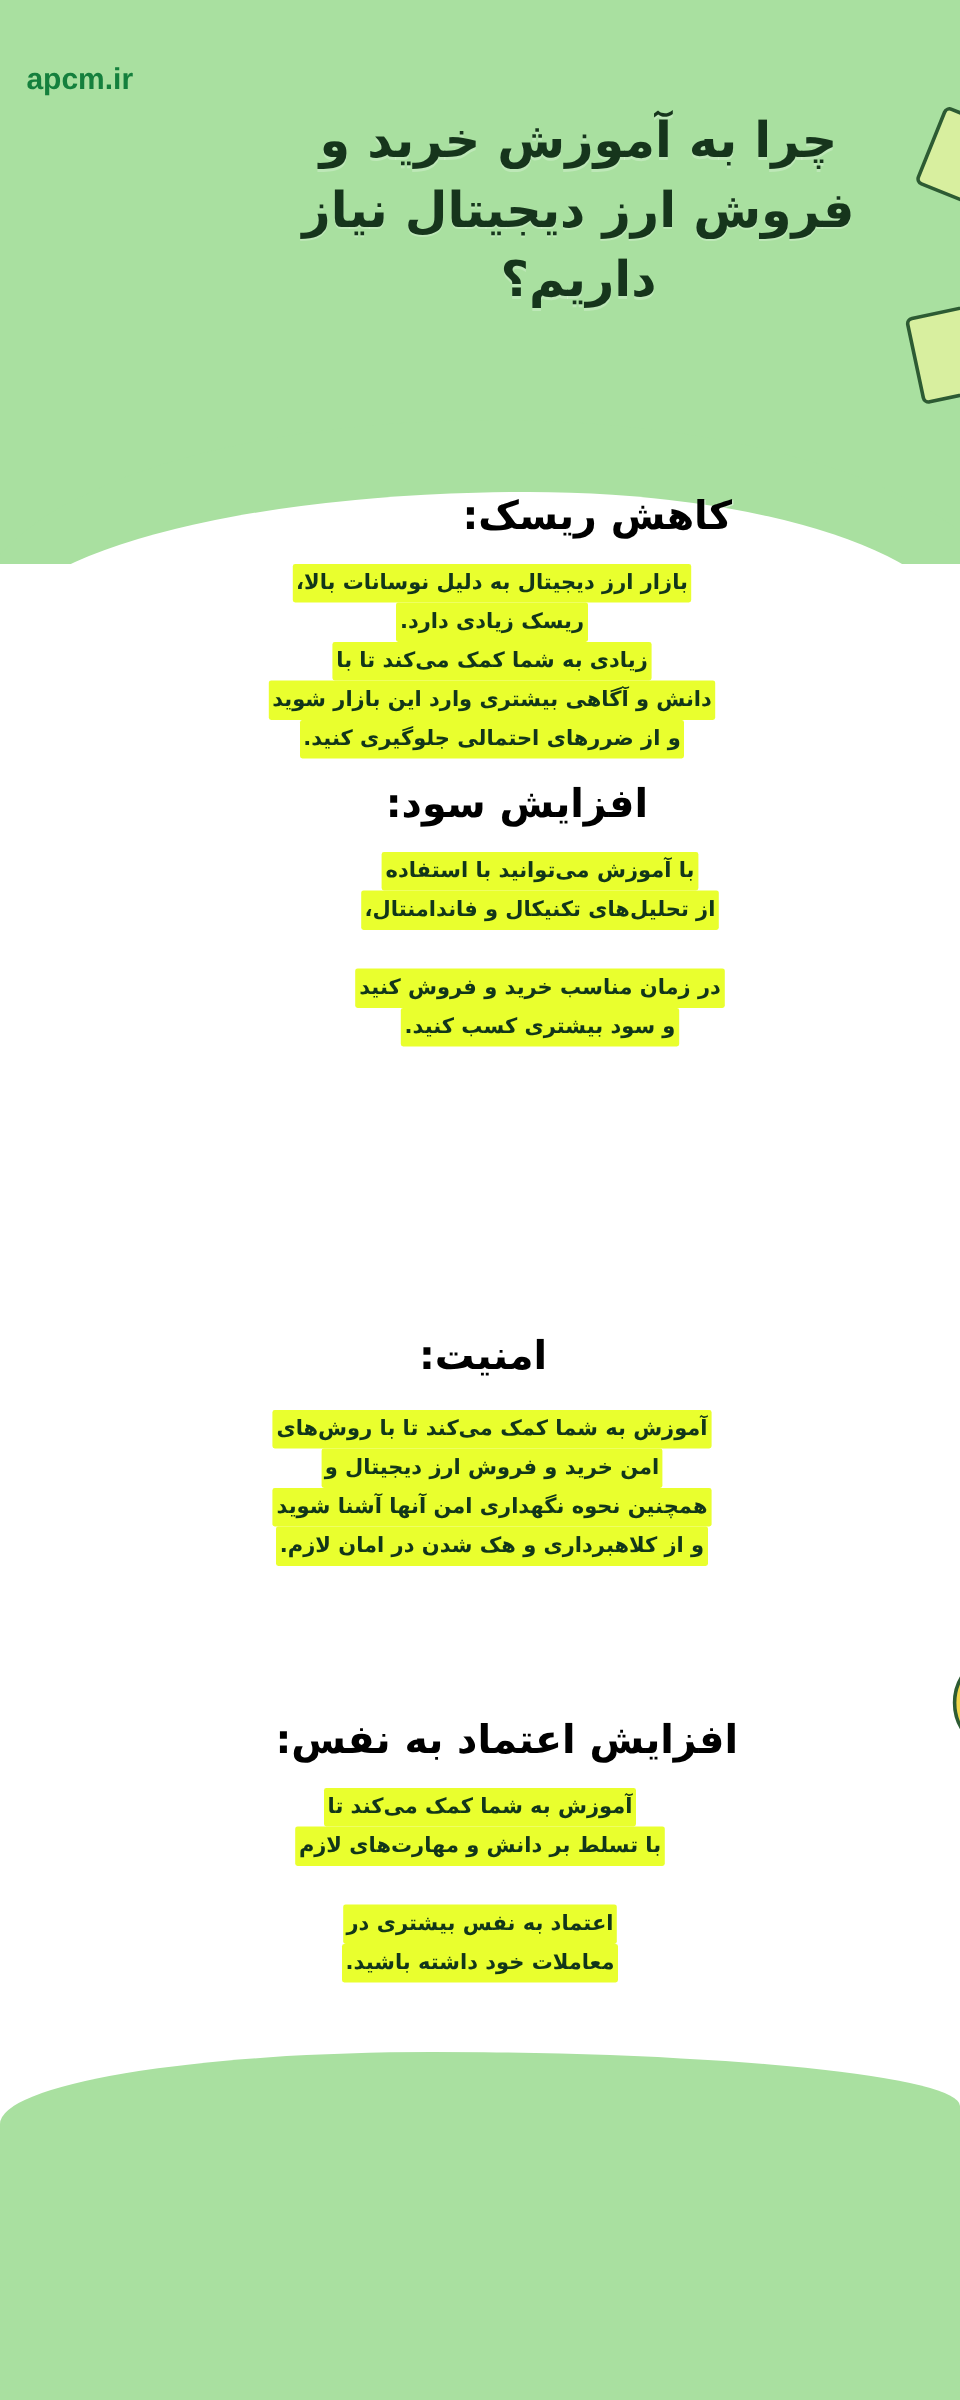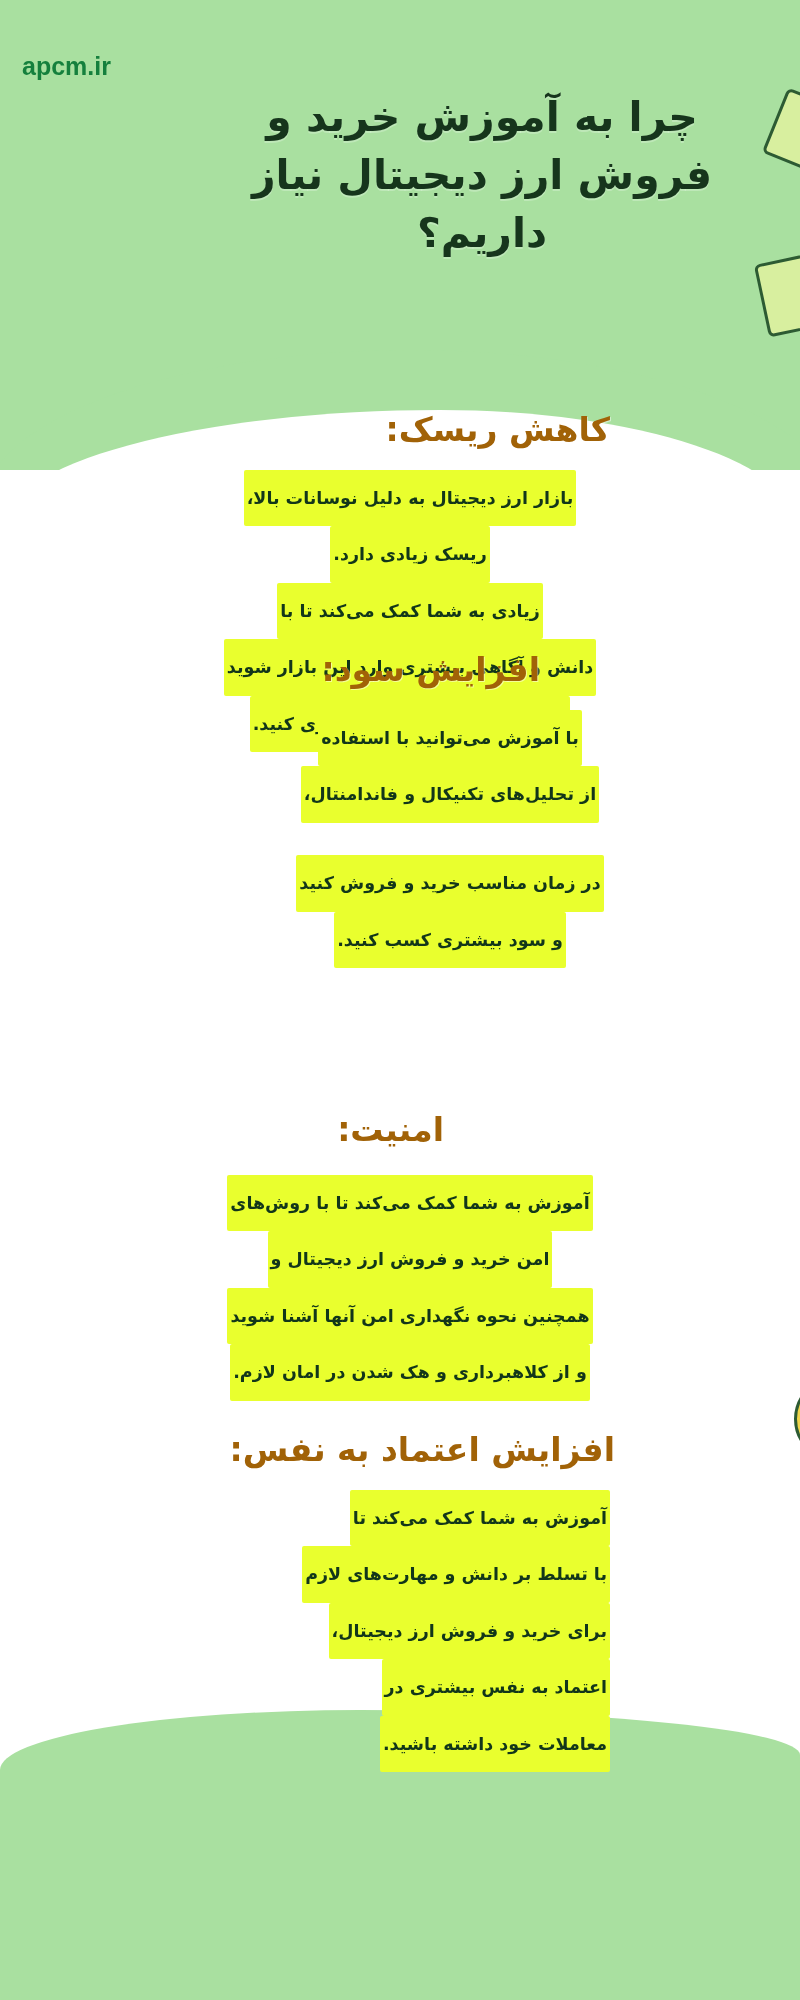--- a/index.html
+++ b/index.html
@@ -111,38 +111,38 @@
     border-radius: 50%;
     background: #f2d64b;
     border: 3px solid #2d5b33;
     box-sizing: border-box;
   }
 
   
   .section { position: absolute; z-index: 20; }
   .sec-head {
     position: absolute;
-    color: #a16207;
+    color: #000000;
     font-size: 33px;
     font-weight: bold;
     white-space: nowrap;
     text-shadow: 1px 1px 0 rgba(255,255,255,.5);
   }
   .sec-body {
     position: absolute;
     font-size: 17.5px;
     font-weight: bold;
     line-height: 1.85;
     color: #12361a;
     text-align: center;
   }
   .sec-body .ln {
     display: inline-block;
     background: #e9ff2e;
-    padding: 12px 3px;
+    padding: 0 3px;
     border-radius: 2px;
   }
 </style>
 </head>
 <body>
 
 <div class="infographic">
 
   <div class="top-band">
     <div class="decor">
@@ -179,38 +179,38 @@
       <span class="ln">از تحلیل‌های تکنیکال و فاندامنتال،</span><br>
       <br>
       <span class="ln">در زمان مناسب خرید و فروش کنید</span><br>
       <span class="ln">و سود بیشتری کسب کنید.</span>
     </div>
 
   </div>
 
   <div class="section">
 
-    <div class="sec-head" style="right:356px; top:1110px;">امنیت:</div>
+    <div class="sec-head" style="right:344px; top:1110px;">امنیت:</div>
     <div class="sec-body" style="right:170px; top:1175px; width:440px;">
       <span class="ln">آموزش به شما کمک می‌کند تا با روش‌های</span><br>
       <span class="ln">امن خرید و فروش ارز دیجیتال و</span><br>
       <span class="ln">همچنین نحوه نگهداری امن آنها آشنا شوید</span><br>
       <span class="ln">و از کلاهبرداری و هک شدن در امان لازم.</span>
     </div>
 
     <div class="coin" style="left:-6px; top:1376px; width:86px; height:86px; z-index:5;"></div>
   </div>
 
   <div class="section">
 
     <div class="sec-head" style="right:185px; top:1430px;">افزایش اعتماد به نفس:</div>
-    <div class="sec-body" style="right:190px; top:1490px; width:420px;text-align:right;">
+    <div class="sec-body" style="right:190px; top:1490px; width:420px;">
       <span class="ln">آموزش به شما کمک می‌کند تا</span><br>
       <span class="ln">با تسلط بر دانش و مهارت‌های لازم</span><br>
-      <span class="ln">برای خرید و فروش ارز دیجیتال،</span><br>
+      <br>
       <span class="ln">اعتماد به نفس بیشتری در</span><br>
       <span class="ln">معاملات خود داشته باشید.</span>
     </div>
   </div>
 
   <div class="bottom-band"></div>
 
   <div class="decor" style="z-index:25;">
     
     

